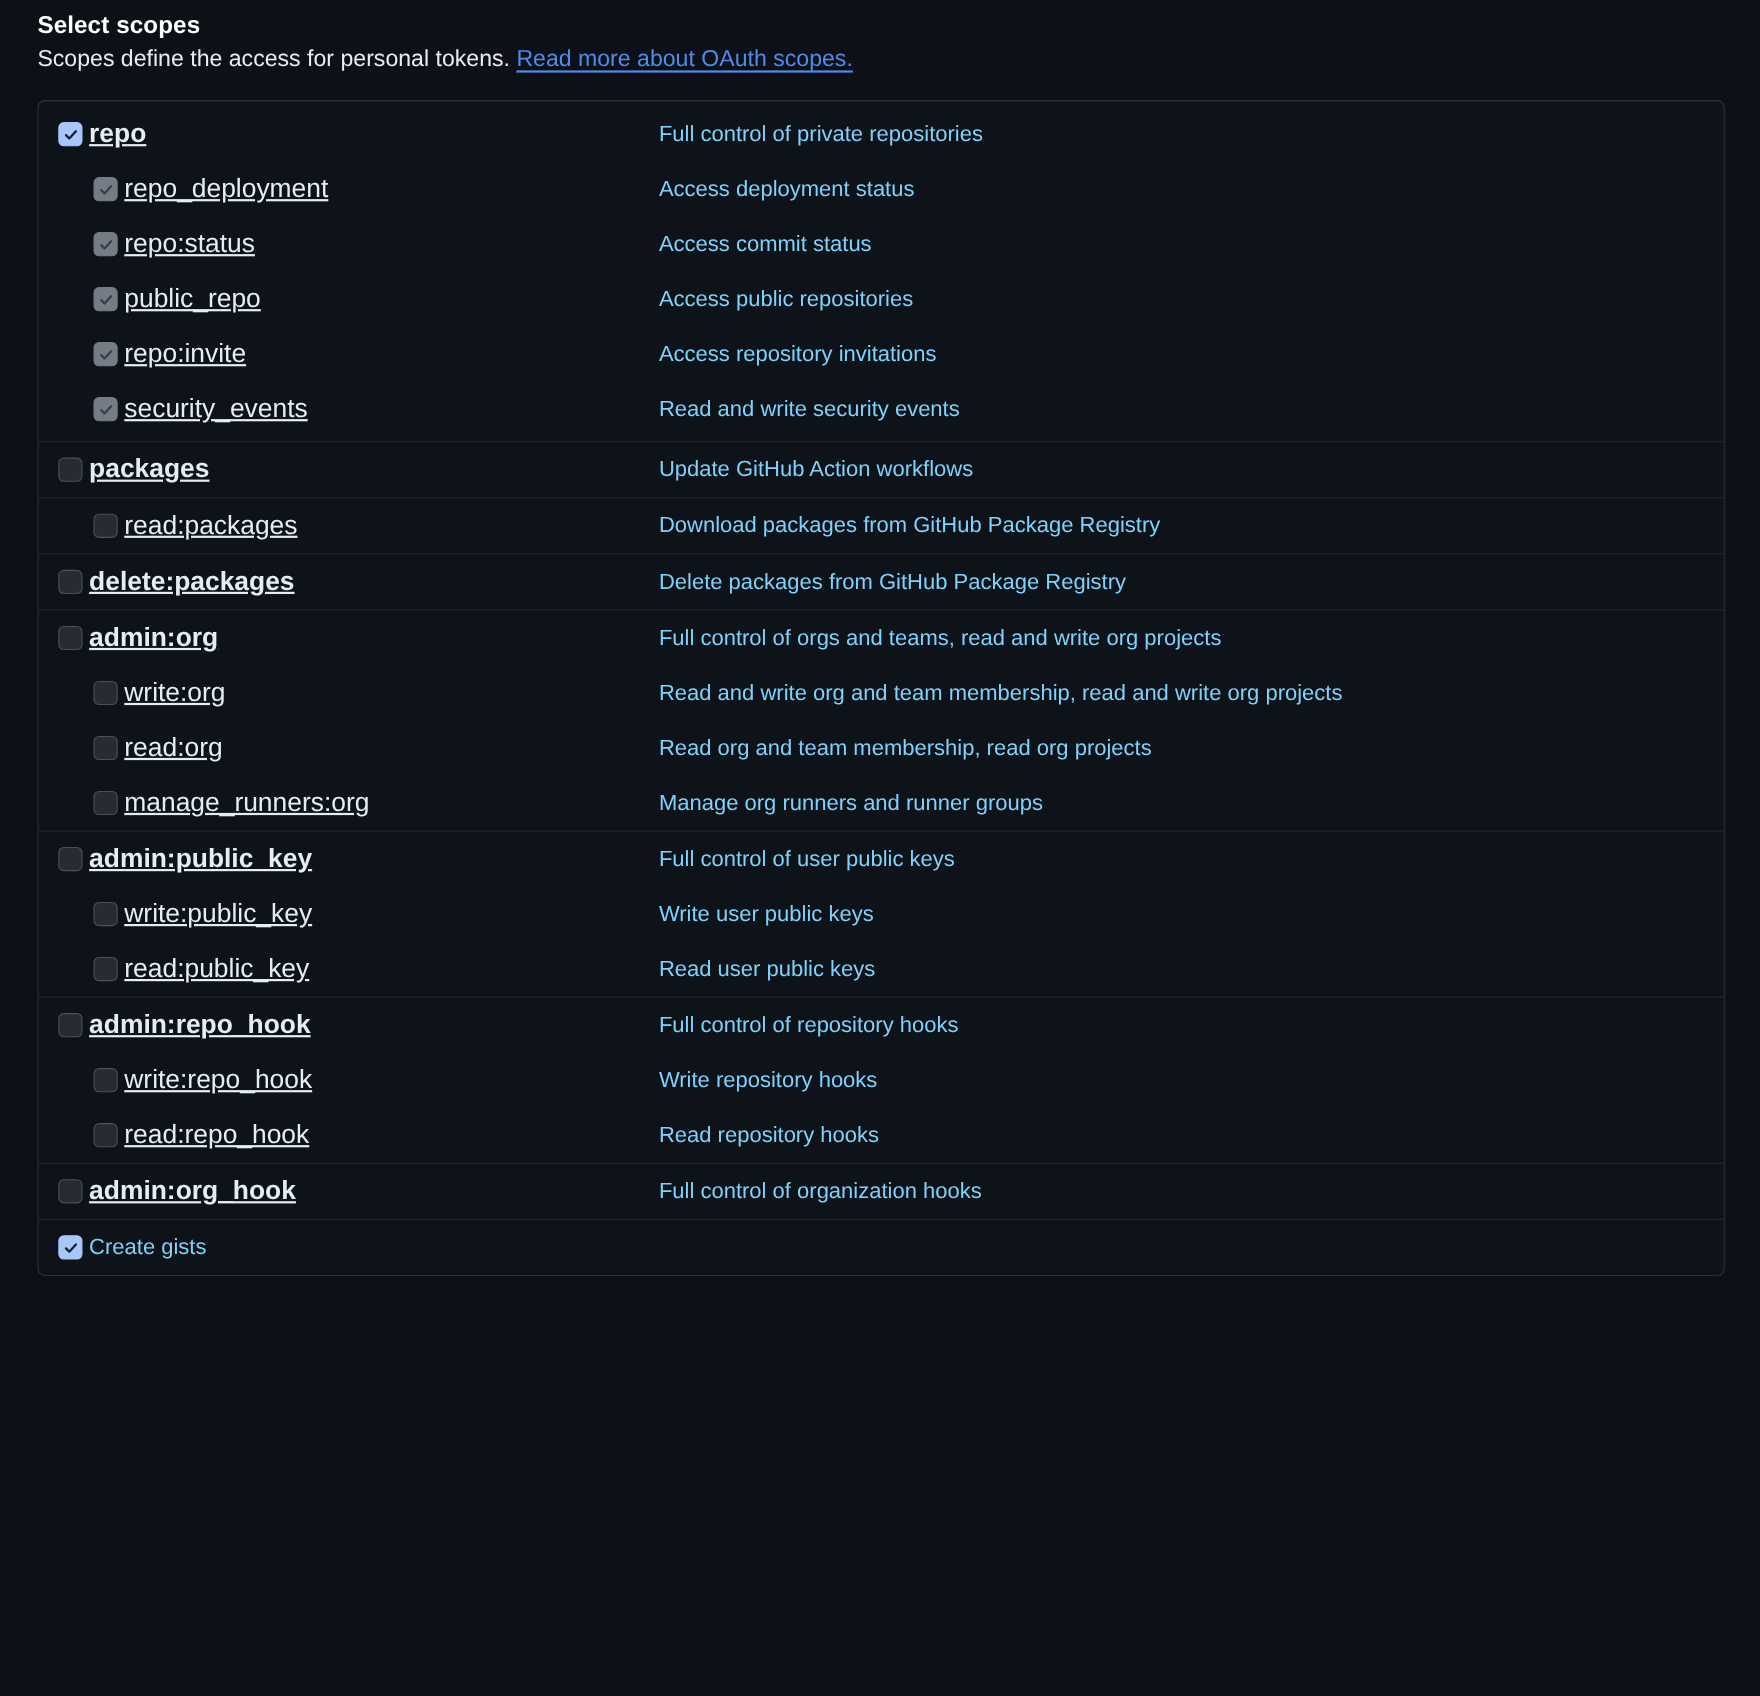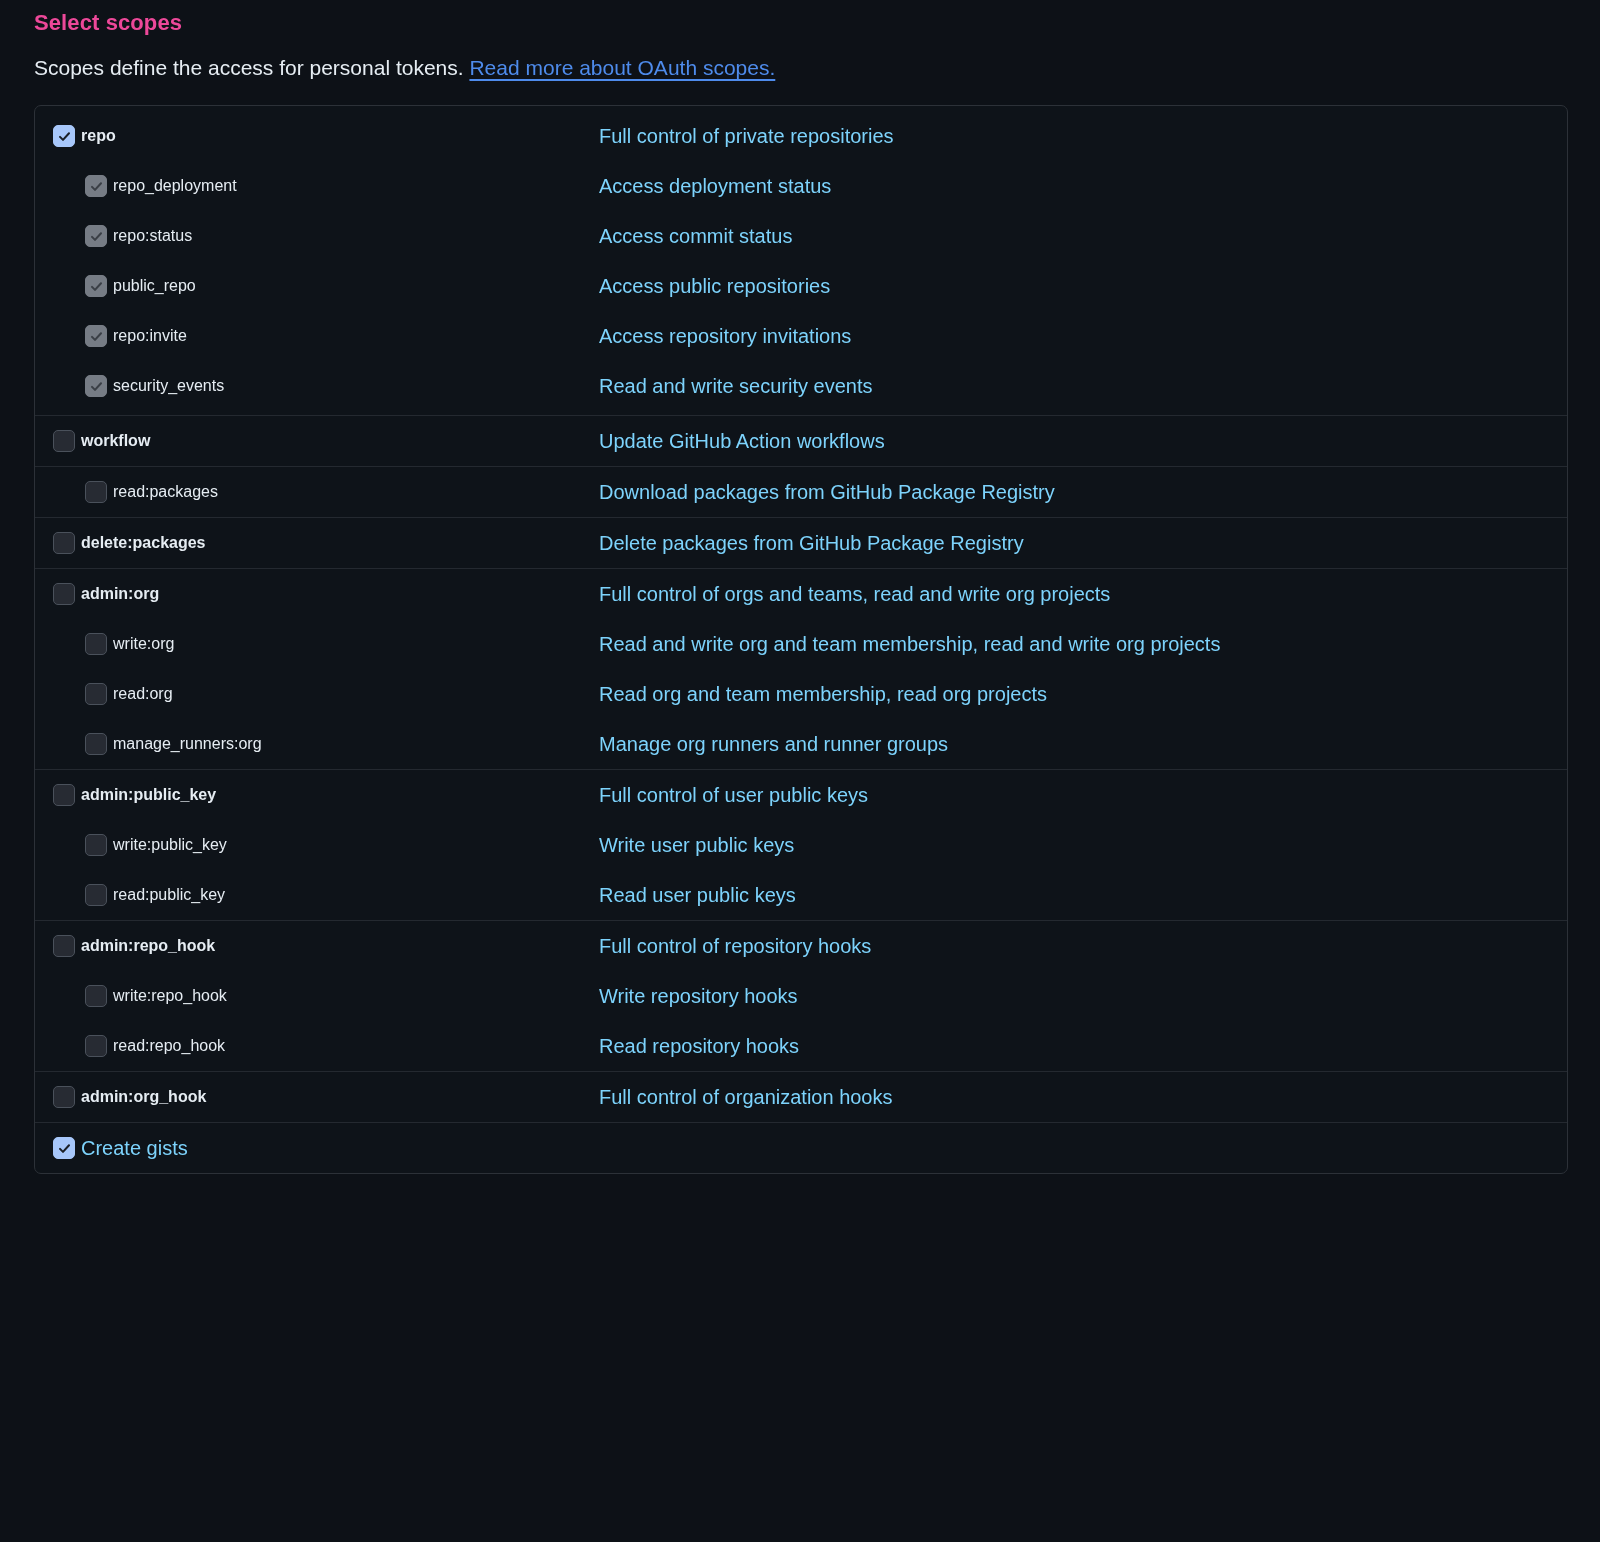--- a/index.html
+++ b/index.html
@@ -16,24 +16,24 @@
     width: 1600px;
     height: 1542px;
     padding: 8px 32px 0 34px;
     overflow: hidden;
   }
 
   
   .page-title {
     font-size: 22px;
     font-weight: bold;
-    color: #ec4899;
+    color: #ffffff;
     letter-spacing: .1px;
     line-height: 30px;
-    margin-bottom: 16px;
+    margin-bottom: 2px;
   }
 
   .subtitle {
     font-size: 21px;
     color: #e6edf3;
     line-height: 28px;
     margin-bottom: 23px;
     white-space: nowrap;
   }
 
@@ -69,24 +69,25 @@
   .scope-row .cb-wrap {
     width: 28px;
     flex: 0 0 28px;
     display: flex;
     align-items: center;
   }
 
   .scope-row .name {
     width: 518px;
     flex: 0 0 518px;
-    font-size: 16px;
+    font-size: 24px;
     color: #e6edf3;
     line-height: 26px;
     white-space: nowrap;
+    text-decoration: underline;
   }
   .scope-row.child .name {
     width: 486px;
     flex: 0 0 486px;
     font-weight: normal;
   }
   .scope-row.parent .name { font-weight: bold; }
 
   .scope-row .desc {
     font-size: 20px;
@@ -209,21 +210,21 @@
           </span>
           <span class="name">security_events</span>
           <span class="desc">Read and write security events</span>
         </div>
       </div>
       <div class="scope-group">
         <div class="scope-row parent">
           <span class="cb-wrap">
             <span class="cb unchecked"></span>
           </span>
-          <span class="name">workflow</span>
+          <span class="name">packages</span>
           <span class="desc">Update GitHub Action workflows</span>
         </div>
       </div>
       <div class="scope-group">
         <div class="scope-row child">
           <span class="cb-wrap">
             <span class="cb unchecked"></span>
           </span>
           <span class="name">read:packages</span>
           <span class="desc">Download packages from GitHub Package Registry</span>

